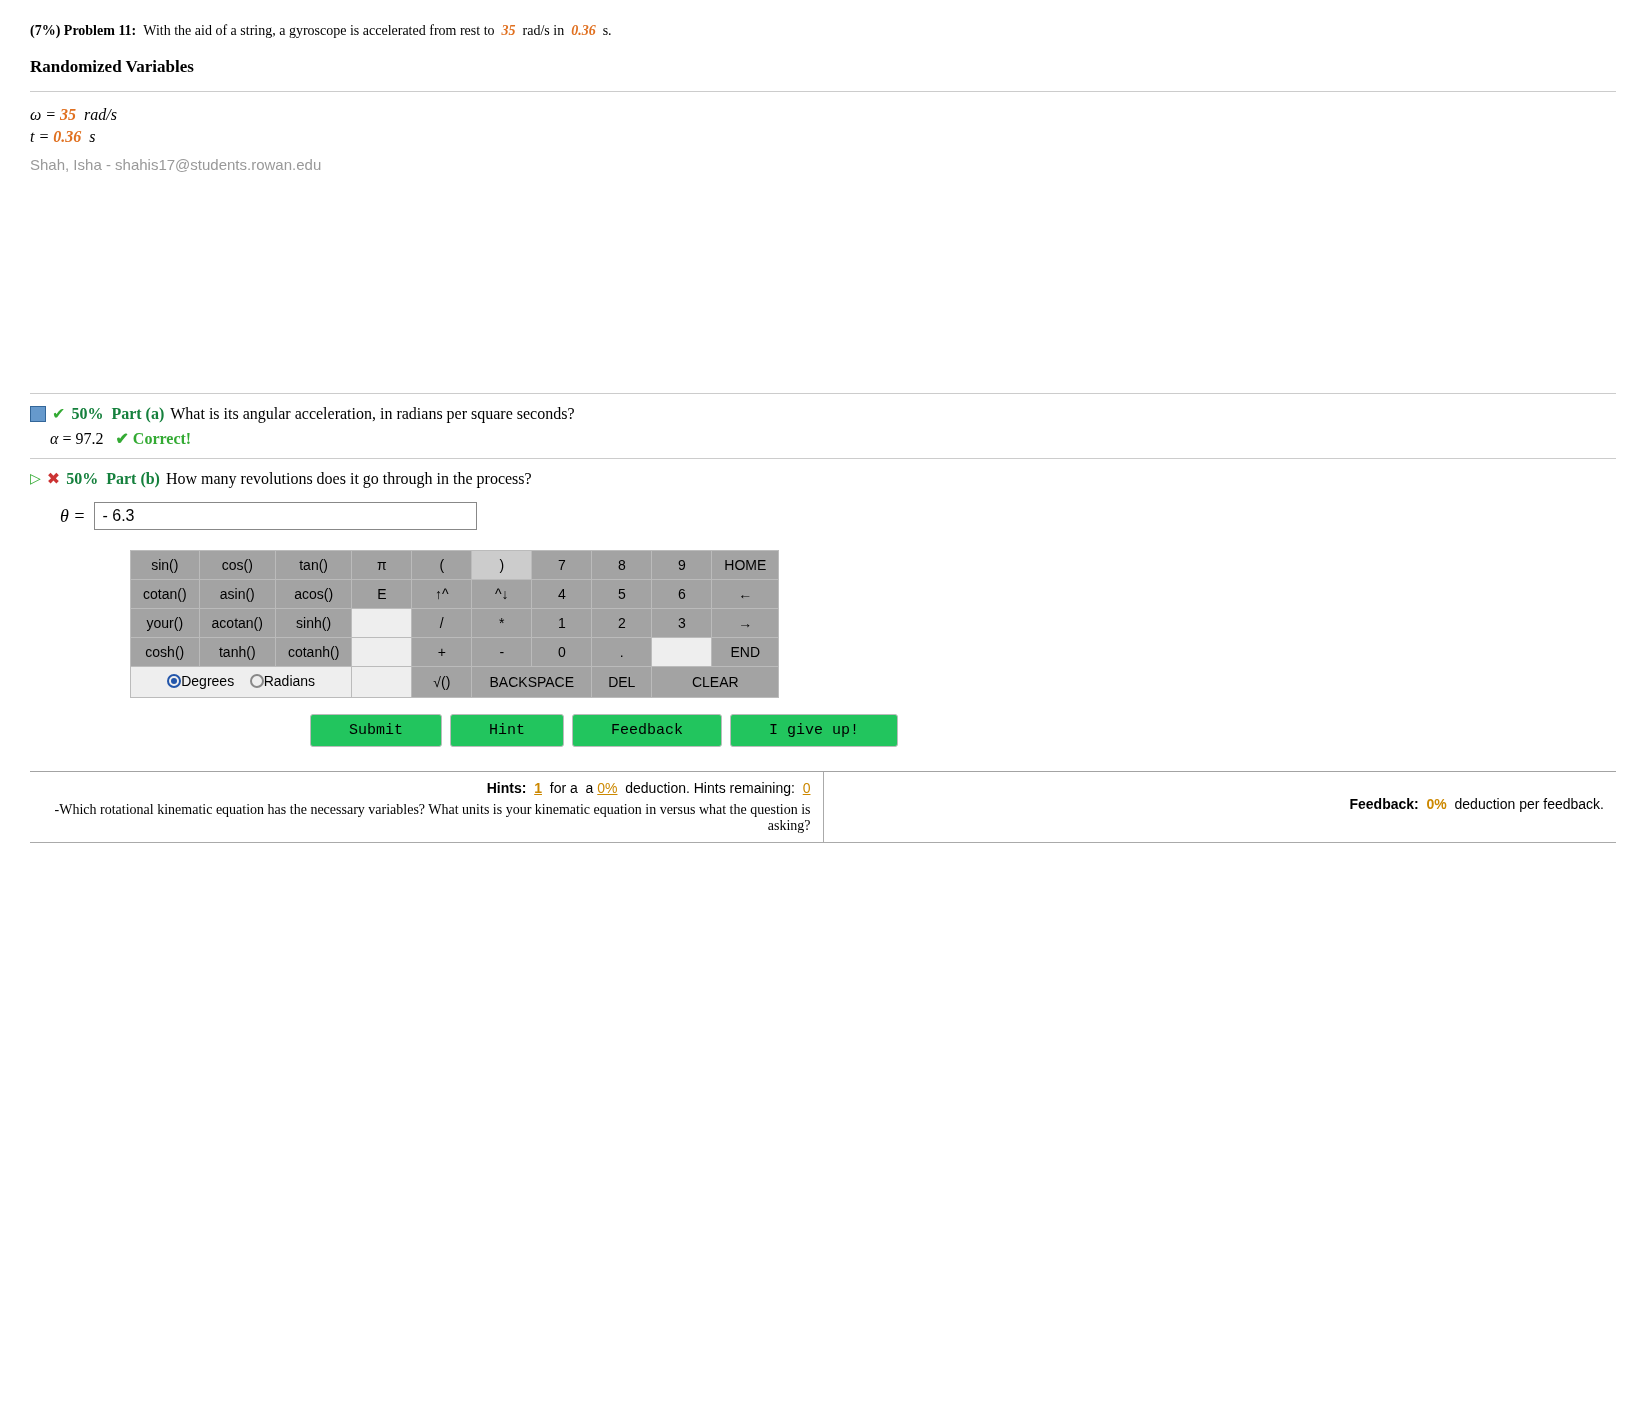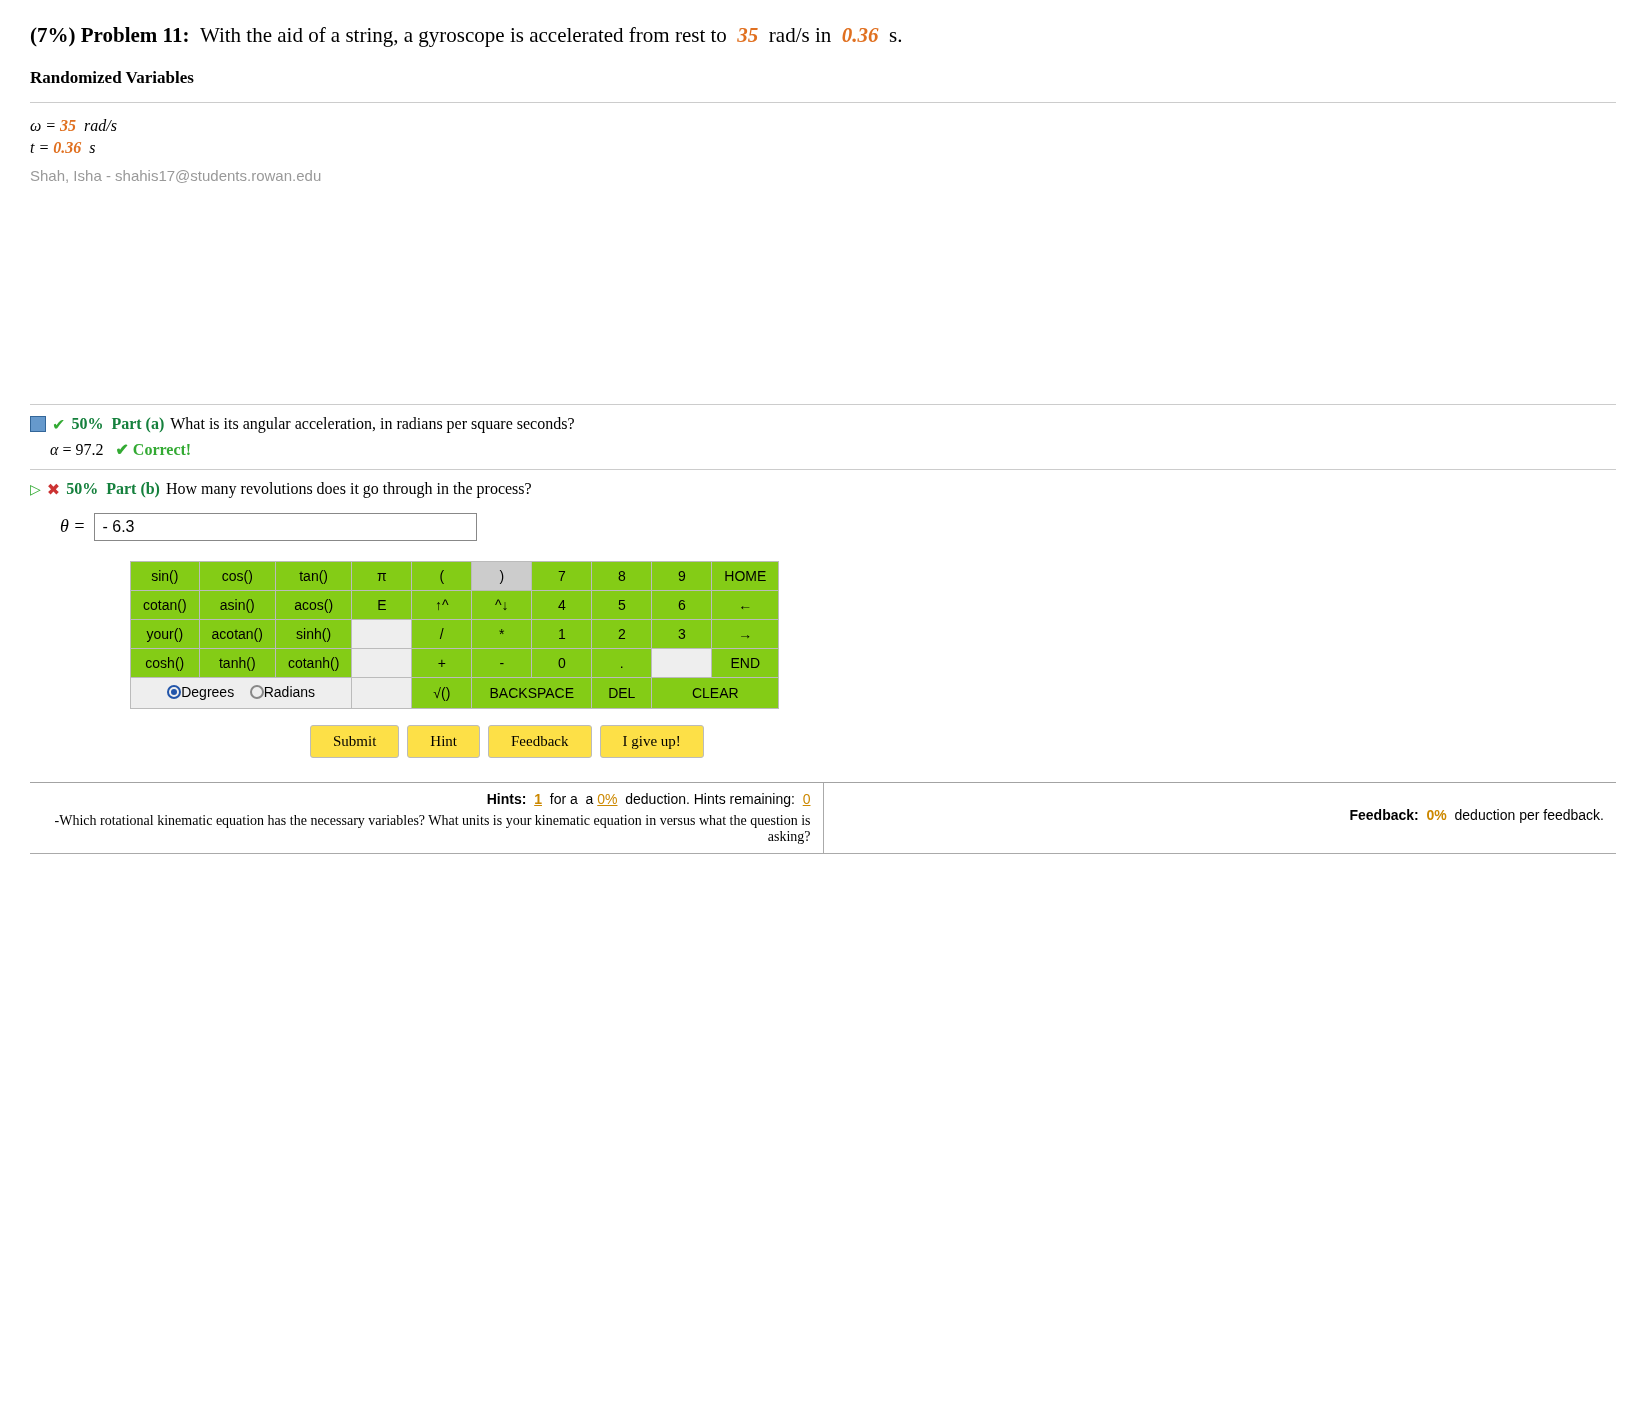--- a/index.html
+++ b/index.html
@@ -9,21 +9,21 @@
       background: #fff;
       color: #000;
       width: 1646px;
       min-height: 1426px;
     }
     .page-wrapper {
       padding: 20px 30px;
       max-width: 1646px;
     }
     .problem-header {
-      font-size: 21px;
+      font-size: 14px;
       margin-bottom: 16px;
       line-height: 1.5;
     }
     .problem-header .highlight-orange {
       color: #e07020;
       font-weight: bold;
       font-style: italic;
     }
     .problem-header strong {
       font-weight: bold;
@@ -141,21 +141,21 @@
     .calc-table {
       border-collapse: collapse;
       font-family: Arial, sans-serif;
       font-size: 14px;
     }
     .calc-table td {
       border: 1px solid #bbb;
       padding: 6px 12px;
       text-align: center;
       cursor: pointer;
-      background: #84cc16;
+      background: #a3a3a3;
       min-width: 60px;
       user-select: none;
     }
     .calc-table td.paren-close-highlighted {
       background: #cccccc;
     }
     .degrees-row {
       background: #eee !important;
       cursor: default !important;
     }
@@ -186,25 +186,25 @@
     .radio-dot.unchecked {
       border-color: #888;
     }
     .buttons-row {
       display: flex;
       gap: 8px;
       margin-left: 280px;
       margin-bottom: 14px;
     }
     .action-btn {
-      padding: 7px 22px;
+      padding: 7px 38px;
       font-size: 15px;
-      font-family: Liberation Serif, serif;
+      font-family: Liberation Mono, monospace;
       border: 1px solid #bbb;
-      background: #fde047;
+      background: #22c55e;
       cursor: pointer;
       border-radius: 3px;
     }
     .hints-feedback-row {
       display: flex;
       border-top: 1px solid #a3a3a3;
       border-bottom: 1px solid #aaa;
       font-family: Arial, sans-serif;
       font-size: 14px;
       text-align: right;

